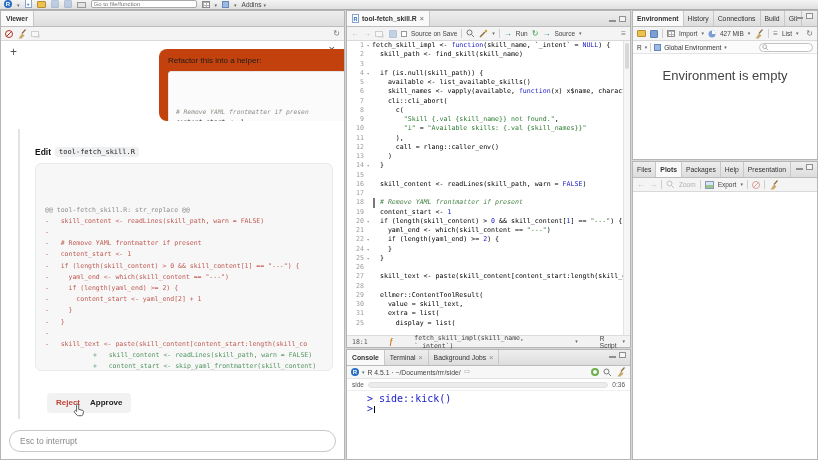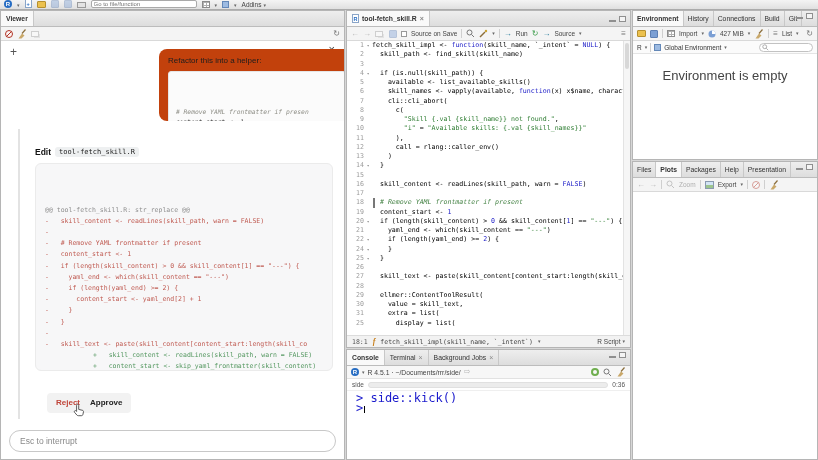--- a/index.html
+++ b/index.html
@@ -80,32 +80,32 @@
   .fold-col { width:8px; flex:none; text-align:center; color:#8a8a8a; font-size:4.5px; line-height:9.25px; }
   .gutmark { position:absolute; left:26px; top:0; width:1.5px; height:9.25px; background:#777; }
   .codetxt { flex:1; color:#000; overflow:hidden; }
   .tok-p { color:#000; }
   .tok-kw { color:#2020c8; }
   .tok-num { color:#2020c8; }
   .tok-str { color:#2e7d32; }
   .tok-com { color:#3f7f3f; font-style:italic; }
   .ed-scrollbar { position:absolute; right:0; top:30px; bottom:12px; width:7px; background:#f6f6f6; border-left:1px solid #e3e3e3; }
   .ed-thumb { position:absolute; left:1px; right:1px; top:2px; height:26px; background:#d8d8d8; border-radius:3px; }
-  .statusbar { position:absolute; left:0; right:0; bottom:0; height:12px; background:#f2f2f2; border-top:1px solid #dcdcdc; display:flex; align-items:center; gap:5px; padding:0 5px; font-size:6.5px; color:#555; }
+  .statusbar { position:absolute; left:0; right:0; bottom:0; height:12px; background:#f2f2f2; border-top:1px solid #dcdcdc; display:flex; align-items:center; gap:22px; padding:0 5px; font-size:6.5px; color:#555; }
   .fn-ic { color:#c87f1b; font-family:"Liberation Serif",serif; font-style:italic; font-weight:bold; font-size:8px; }
   .sb-right { margin-left:auto; display:flex; gap:2px; align-items:center; color:#444; }
 
   
   #console { left:346px; top:349px; width:285px; height:111px; }
   .con-header { height:13px; background:#f7f7f7; border-bottom:1px solid #e2e2e2; display:flex; align-items:center; gap:3px; padding:0 4px; font-size:6.8px; color:#333; }
   .con-path { color:#444; }
   .con-hicons { margin-left:auto; display:flex; gap:4px; align-items:center; }
   .progress-row { height:12px; display:flex; align-items:center; gap:4px; padding:0 5px; border-bottom:1px solid #efefef; font-size:6.5px; color:#555; }
   .ptrack { flex:1; height:6px; background:#ececec; border:1px solid #e0e0e0; border-radius:4px; }
-  .con-body { padding:3px 9px; font-family:"DejaVu Sans Mono",monospace; font-size:12px; line-height:9.5px; color:#1a1acc; }
+  .con-body { padding:3px 20px; font-family:"DejaVu Sans Mono",monospace; font-size:10px; line-height:9.5px; color:#1a1acc; }
   .con-caret { display:inline-block; width:1px; height:7px; background:#000; vertical-align:-1px; margin-left:1px; }
 
   
   #environment { left:632px; top:10px; width:186px; height:150px; }
   #environment .tab, #files .tab { padding:0 4px; }
   .env-row2 { height:13px; display:flex; align-items:center; gap:3px; padding:0 4px; border-bottom:1px solid #e4e4e4; background:#fbfbfb; font-size:6.5px; color:#333; }
   .env-search { margin-left:auto; width:54px; height:9px; border:1px solid #c2c2c2; border-radius:5px; background:#fff; display:flex; align-items:center; padding:0 2px; }
   .env-empty { text-align:center; padding-top:14px; font-size:13px; color:#444; }
 
   

